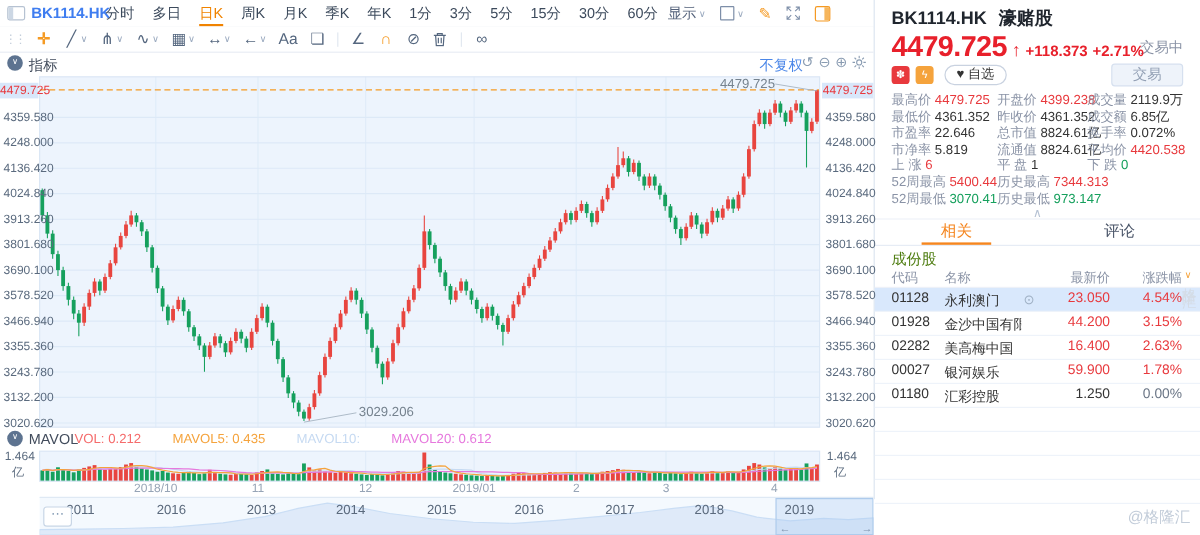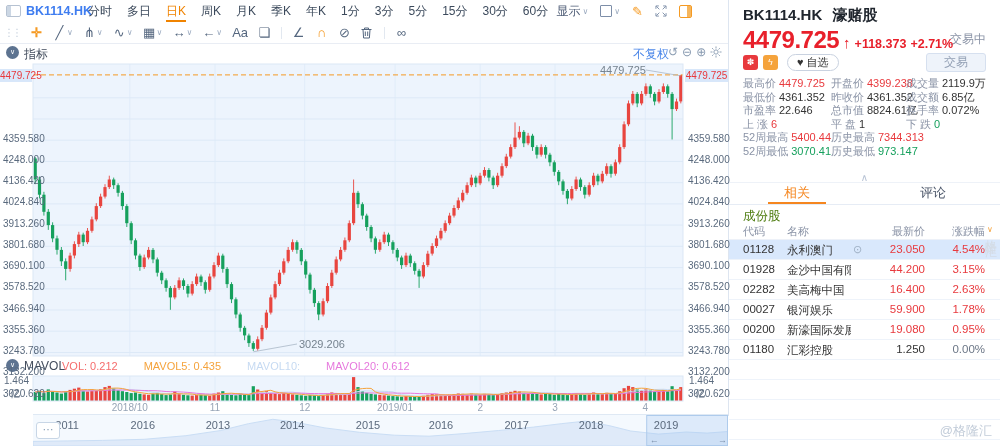--- a/index.html
+++ b/index.html
@@ -29,21 +29,21 @@
   .tool.accent .g{color:#f59a23;font-weight:bold;}
   .tool .chev{margin-left:1px;}
   .tsep{width:1px;height:12px;background:#e2e8f0;}
   
   .ind-row{position:absolute;left:0;width:728px;height:18px;display:block;}
   .circ-icon{position:absolute;left:6px;top:2px;width:13px;height:13px;border-radius:50%;background:#5d7390;color:#fff;font-size:7px;text-align:center;line-height:12px;}
   .ind-label{position:absolute;left:24px;top:2px;font-size:12px;color:#424c5c;}
   .adjust{position:absolute;left:633px;top:2px;font-size:12px;color:#4a86e8;}
   .hdr-icons{position:absolute;left:668px;top:1px;display:flex;gap:4px;align-items:center;color:#8a9cb2;font-size:12px;}
   
-  .ylab{position:absolute;left:0;font-size:10px;color:#5a6a7e;white-space:nowrap;margin-top:40px;}
+  .ylab{position:absolute;left:0;font-size:10px;color:#5a6a7e;white-space:nowrap;}
   .price-tag{position:absolute;top:69px;height:13px;background:#d8e7fa;color:#e8393d;font-size:10px;line-height:13px;text-align:center;}
   .annot{position:absolute;font-size:11px;color:#76838f;white-space:nowrap;}
   .xlab{position:absolute;top:402px;transform:translateX(-50%);font-size:10px;color:#96a4b6;white-space:nowrap;}
   .vscale{position:absolute;font-size:10px;color:#5a6a7e;}
   
   .vol-legend{position:absolute;left:24px;top:359px;display:flex;gap:26px;align-items:center;height:14px;}
   .vol-legend .vl{font-size:11px;white-space:nowrap;}
   
   .nav{position:absolute;left:33px;top:414px;width:695px;height:32px;background:#f4f9fe;border-top:1px solid #dfe9f4;box-sizing:border-box;}
   .nav svg{position:absolute;left:0;top:0;}
@@ -813,20 +813,25 @@
           <div class="scell" style="left: 0px;"><span class="sl">最低价</span><span class="sv dark">4361.352</span></div>
           <div class="scell" style="left: 88px;"><span class="sl">昨收价</span><span class="sv dark">4361.352</span></div>
           <div class="scell" style="left: 163px;"><span class="sl">成交额</span><span class="sv dark">6.85亿</span></div>
         </div>
         <div class="srow">
           <div class="scell" style="left: 0px;"><span class="sl">市盈率</span><span class="sv dark">22.646</span></div>
           <div class="scell" style="left: 88px;"><span class="sl">总市值</span><span class="sv dark">8824.61亿</span></div>
           <div class="scell" style="left: 163px;"><span class="sl">换手率</span><span class="sv dark">0.072%</span></div>
         </div>
         <div class="srow">
+          <div class="scell" style="left: 0px;"><span class="sl">市净率</span><span class="sv dark">5.819</span></div>
+          <div class="scell" style="left: 88px;"><span class="sl">流通值</span><span class="sv dark">8824.61亿</span></div>
+          <div class="scell" style="left: 163px;"><span class="sl">平均价</span><span class="sv red">4420.538</span></div>
+        </div>
+        <div class="srow">
           <div class="scell" style="left: 0px;"><span class="sl">上 涨</span><span class="sv red">6</span></div>
           <div class="scell" style="left: 88px;"><span class="sl">平 盘</span><span class="sv dark">1</span></div>
           <div class="scell" style="left: 163px;"><span class="sl">下 跌</span><span class="sv green">0</span></div>
         </div>
         <div class="srow">
           <div class="scell" style="left: 0px;"><span class="sl">52周最高</span><span class="sv red">5400.44</span></div>
           <div class="scell" style="left: 88px;"><span class="sl">历史最高</span><span class="sv red">7344.313</span></div>
         </div>
         <div class="srow">
           <div class="scell" style="left: 0px;"><span class="sl">52周最低</span><span class="sv green">3070.41</span></div>
@@ -868,26 +873,20 @@
           <span class="c2 red">16.400</span>
           <span class="c3 red">2.63%</span>
         </div>
         <div class="trow">
           <span class="c0">00027</span>
           <span class="c1">银河娱乐</span>
           <span class="c2 red">59.900</span>
           <span class="c3 red">1.78%</span>
         </div>
         <div class="trow">
-          <span class="c0">00200</span>
-          <span class="c1">新濠国际发展</span>
-          <span class="c2 red">19.080</span>
-          <span class="c3 red">0.95%</span>
-        </div>
-        <div class="trow">
           <span class="c0">01180</span>
           <span class="c1">汇彩控股</span>
           <span class="c2 dark">1.250</span>
           <span class="c3 neutral">0.00%</span>
         </div>
         <div class="trow"></div>
         <div class="trow"></div>
         <div class="trow"></div>
         <div class="trow"></div>
       </div>

